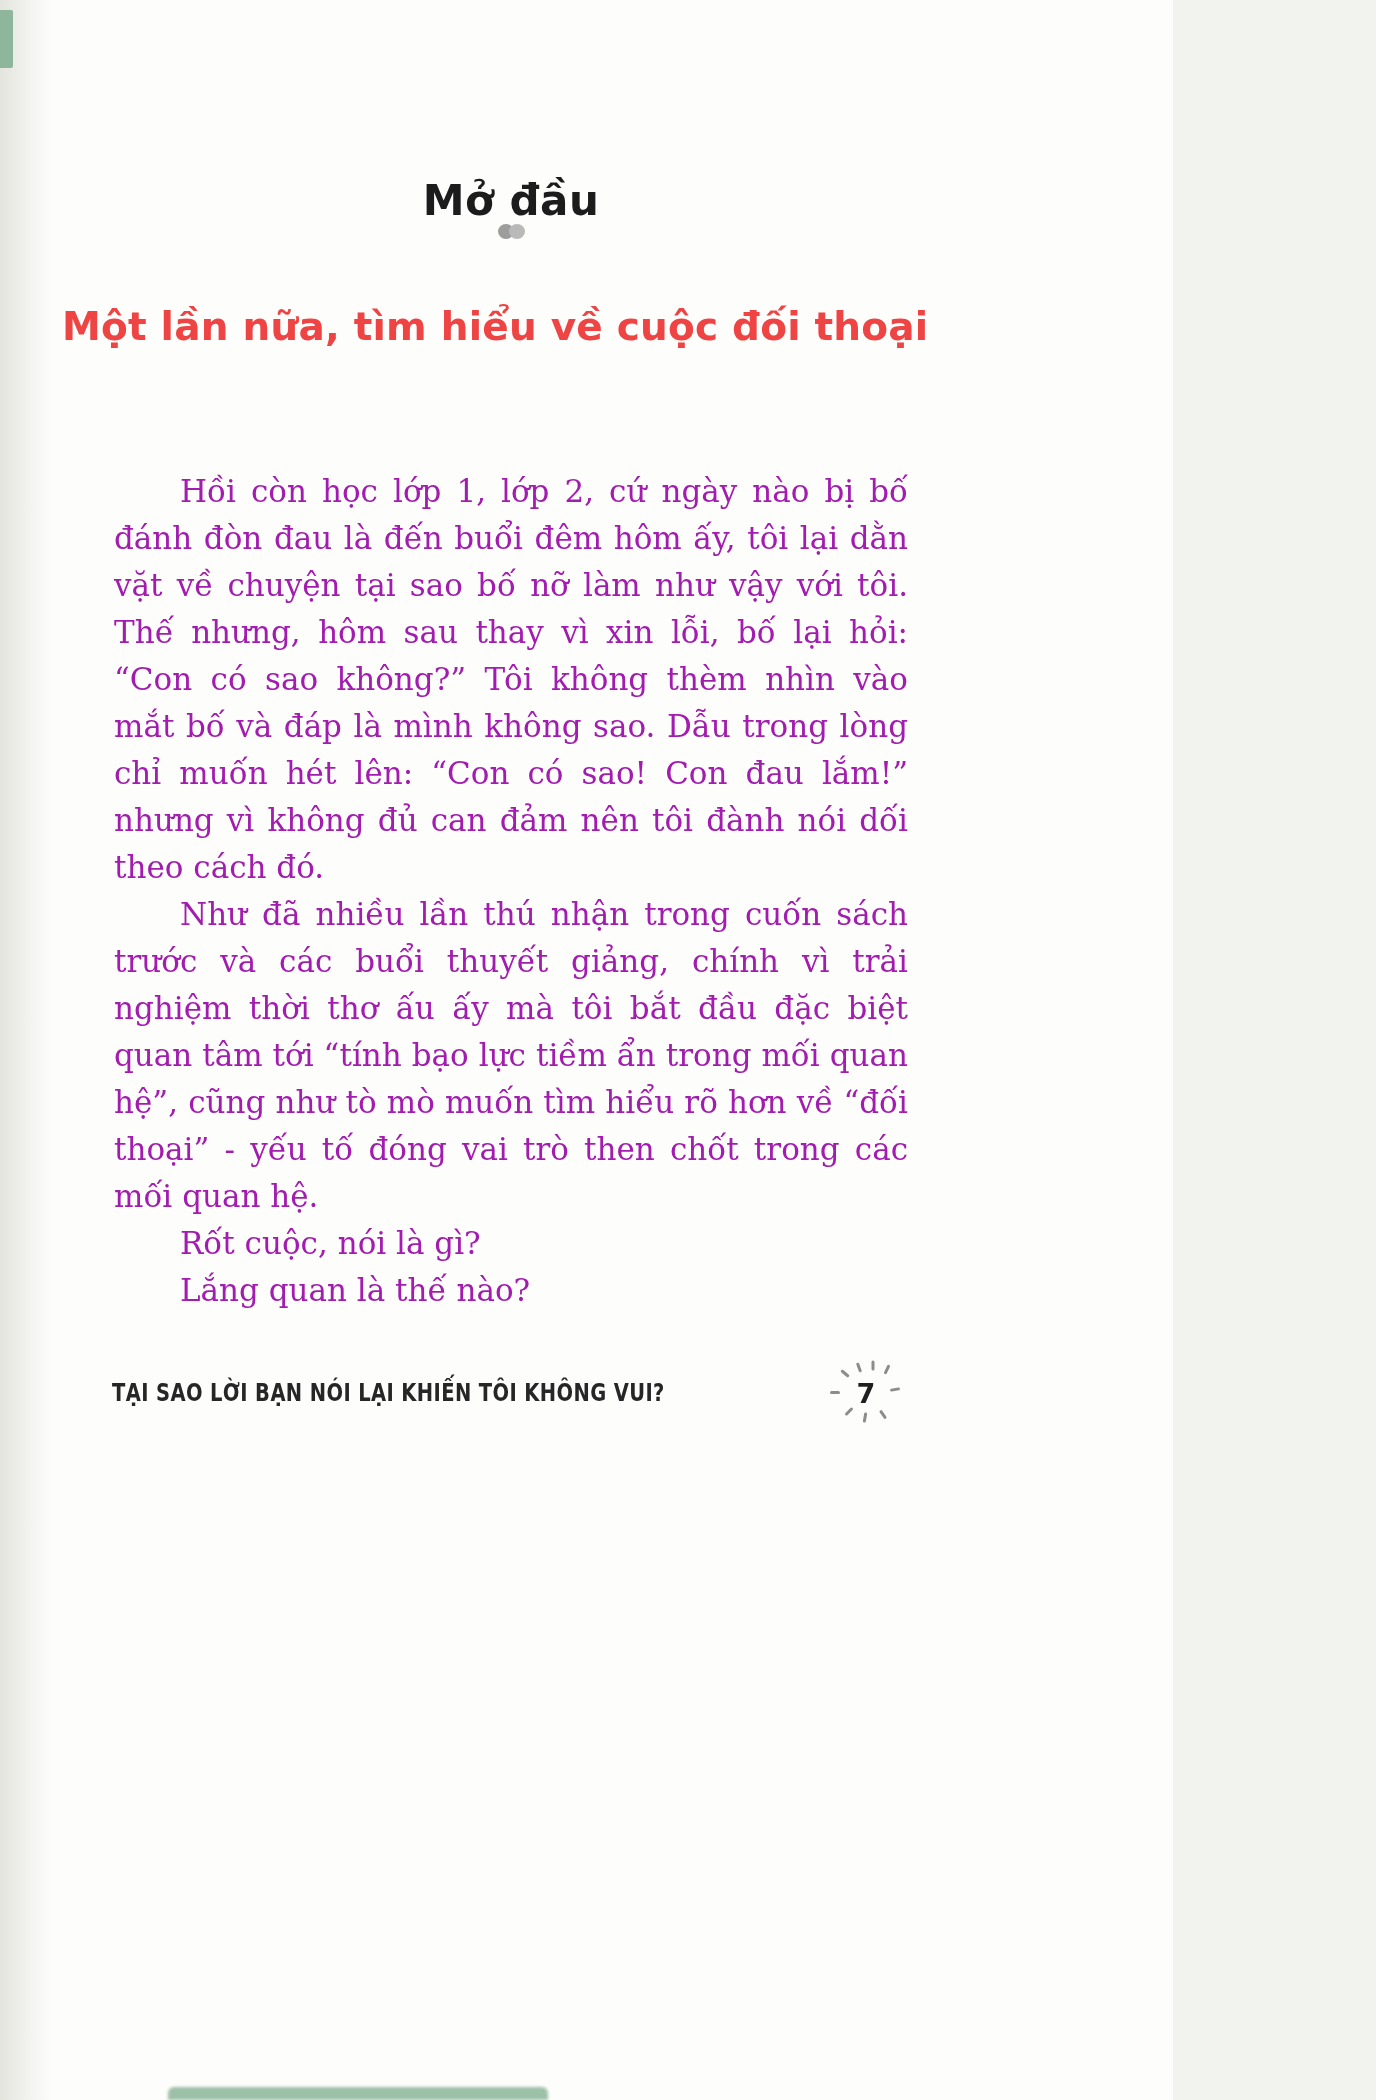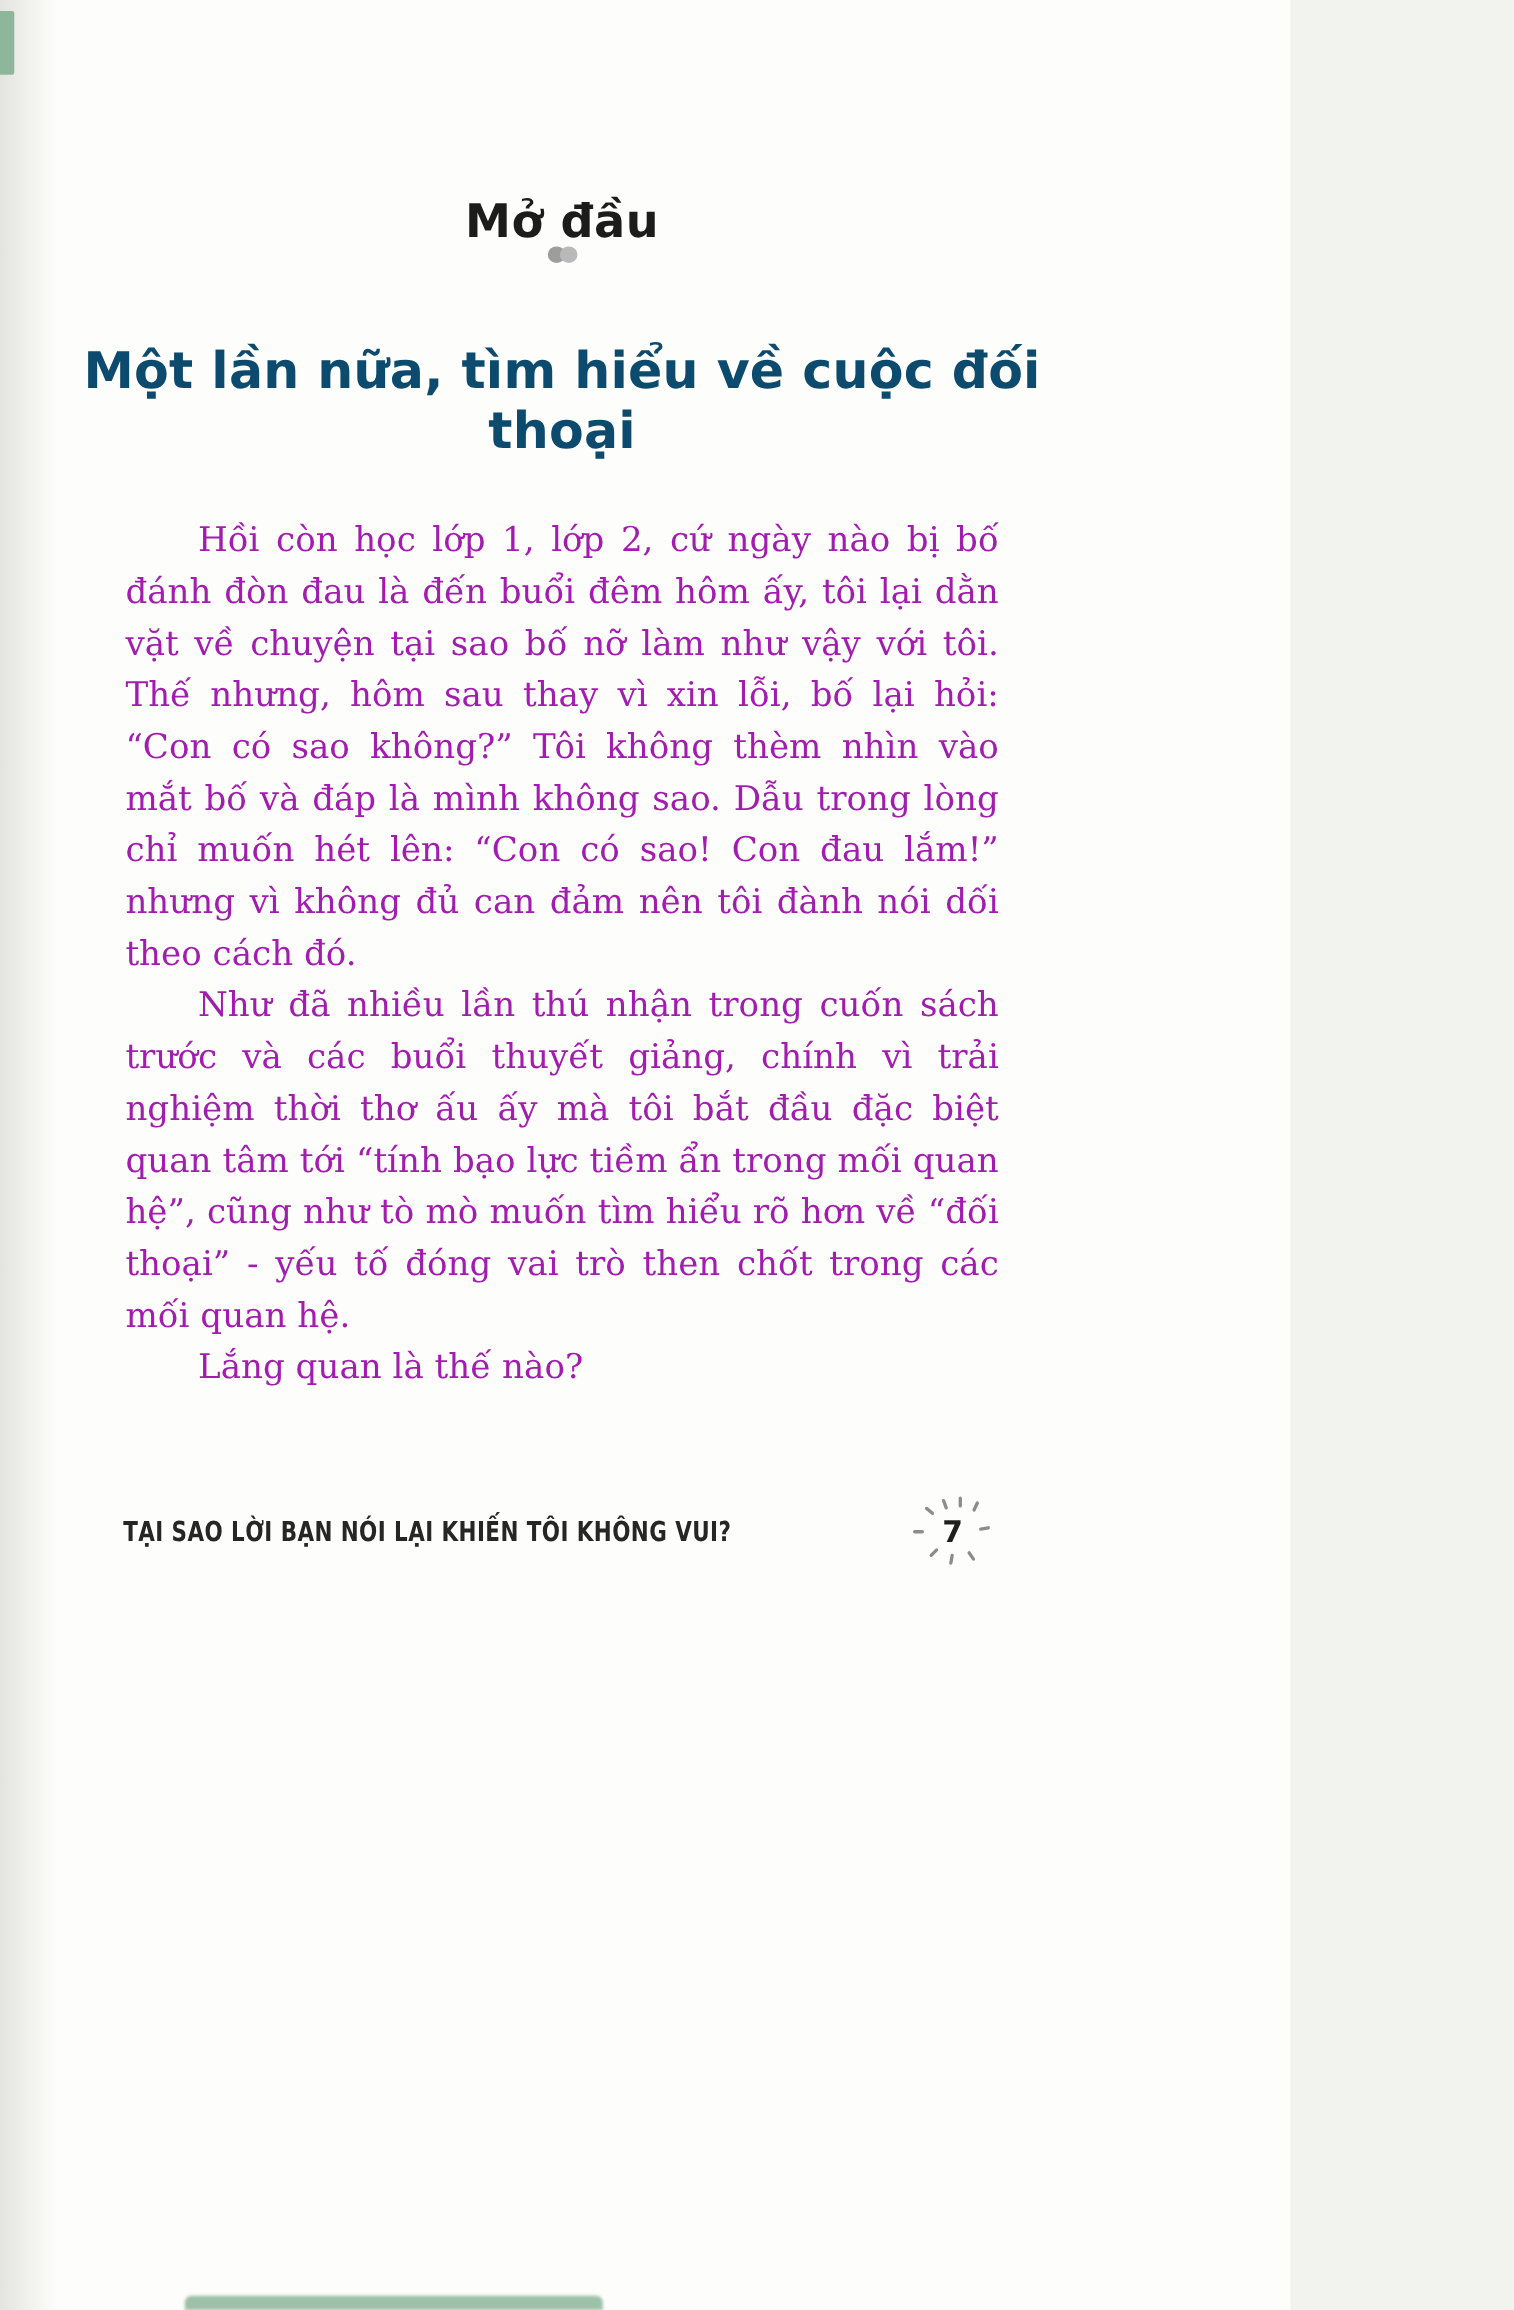--- a/index.html
+++ b/index.html
@@ -46,23 +46,23 @@
     position: absolute; top: 224px; left: 115px; width: 792px;
     display: flex; justify-content: center; align-items: center;
   }
   .ornament .dot {
     width: 16px; height: 15px; border-radius: 50%;
     background: #9d9d9d;
   }
   .ornament .dot.d2 { margin-left: -5px; background: #b9b9b9; }
   .section-title {
     position: absolute; top: 272px; left: 62px; width: 898px;
-    text-align: center;
+    text-align: left;
     font-family: "DejaVu Sans", "Liberation Sans", sans-serif;
-    font-weight: bold; font-size: 46px; color: #0c4a6e;
+    font-weight: bold; font-size: 39px; color: #ef4444;
     letter-spacing: 0.2px;
   }
   
   .body-block {
     position: absolute; top: 468px; left: 114px; width: 794px;
     font-size: 31px; line-height: 47px;
     text-align: justify; color: #a21caf;
   }
   .body-block p { margin: 0; text-indent: 66px; }
   
@@ -110,20 +110,21 @@
   <div class="ornament">
     <span class="dot d1"></span>
     <span class="dot d2"></span>
   </div>
 
   <h2 class="section-title">Một lần nữa, tìm hiểu về cuộc đối thoại</h2>
 
   <div class="body-block">
     <p>Hồi còn học lớp 1, lớp 2, cứ ngày nào bị bố đánh đòn đau là đến buổi đêm hôm ấy, tôi lại dằn vặt về chuyện tại sao bố nỡ làm như vậy với tôi. Thế nhưng, hôm sau thay vì xin lỗi, bố lại hỏi: “Con có sao không?” Tôi không thèm nhìn vào mắt bố và đáp là mình không sao. Dẫu trong lòng chỉ muốn hét lên: “Con có sao! Con đau lắm!” nhưng vì không đủ can đảm nên tôi đành nói dối theo cách đó.</p>
     <p>Như đã nhiều lần thú nhận trong cuốn sách trước và các buổi thuyết giảng, chính vì trải nghiệm thời thơ ấu ấy mà tôi bắt đầu đặc biệt quan tâm tới “tính bạo lực tiềm ẩn trong mối quan hệ”, cũng như tò mò muốn tìm hiểu rõ hơn về “đối thoại” - yếu tố đóng vai trò then chốt trong các mối quan hệ.</p>
+    <p>Rốt cuộc, nói là gì?</p>
     <p>Lắng quan là thế nào?</p>
   </div>
 
   <div class="footer-title">TẠI SAO LỜI BẠN NÓI LẠI KHIẾN TÔI KHÔNG VUI?</div>
 
   <div class="page-num">
     <span class="burst b1"></span>
     <span class="burst b2"></span>
     <span class="burst b3"></span>
     <span class="burst b4"></span>

